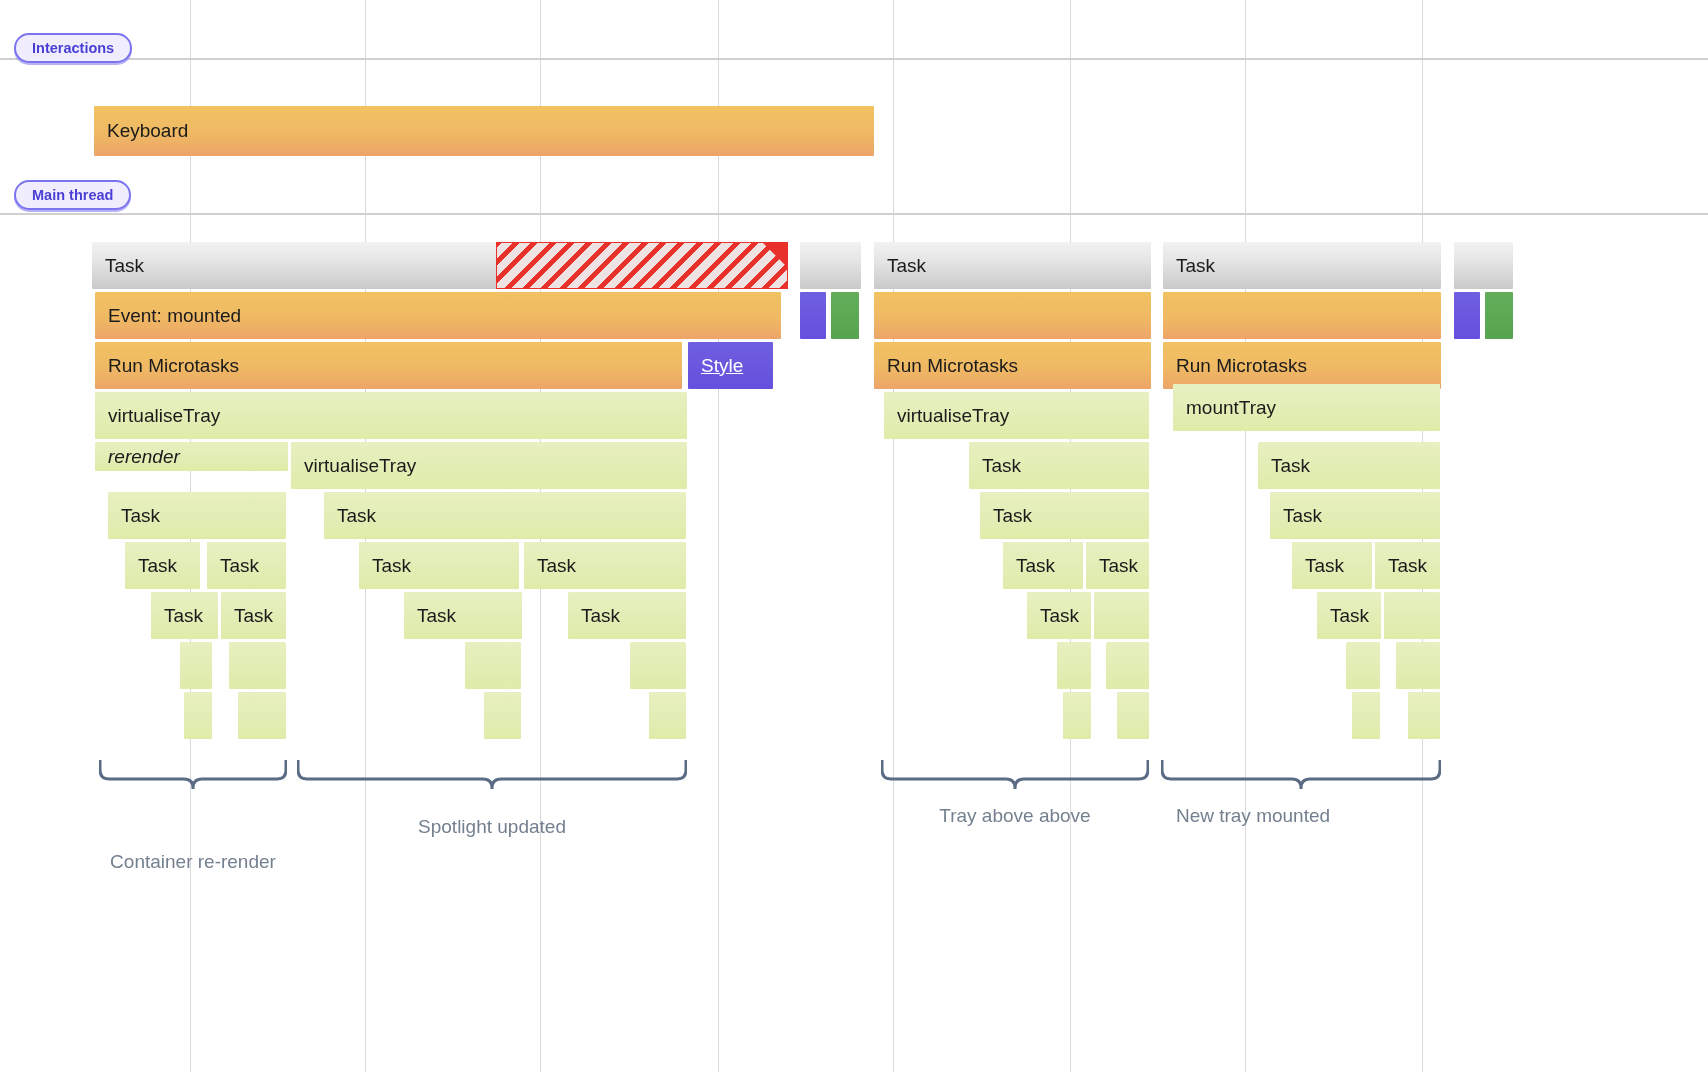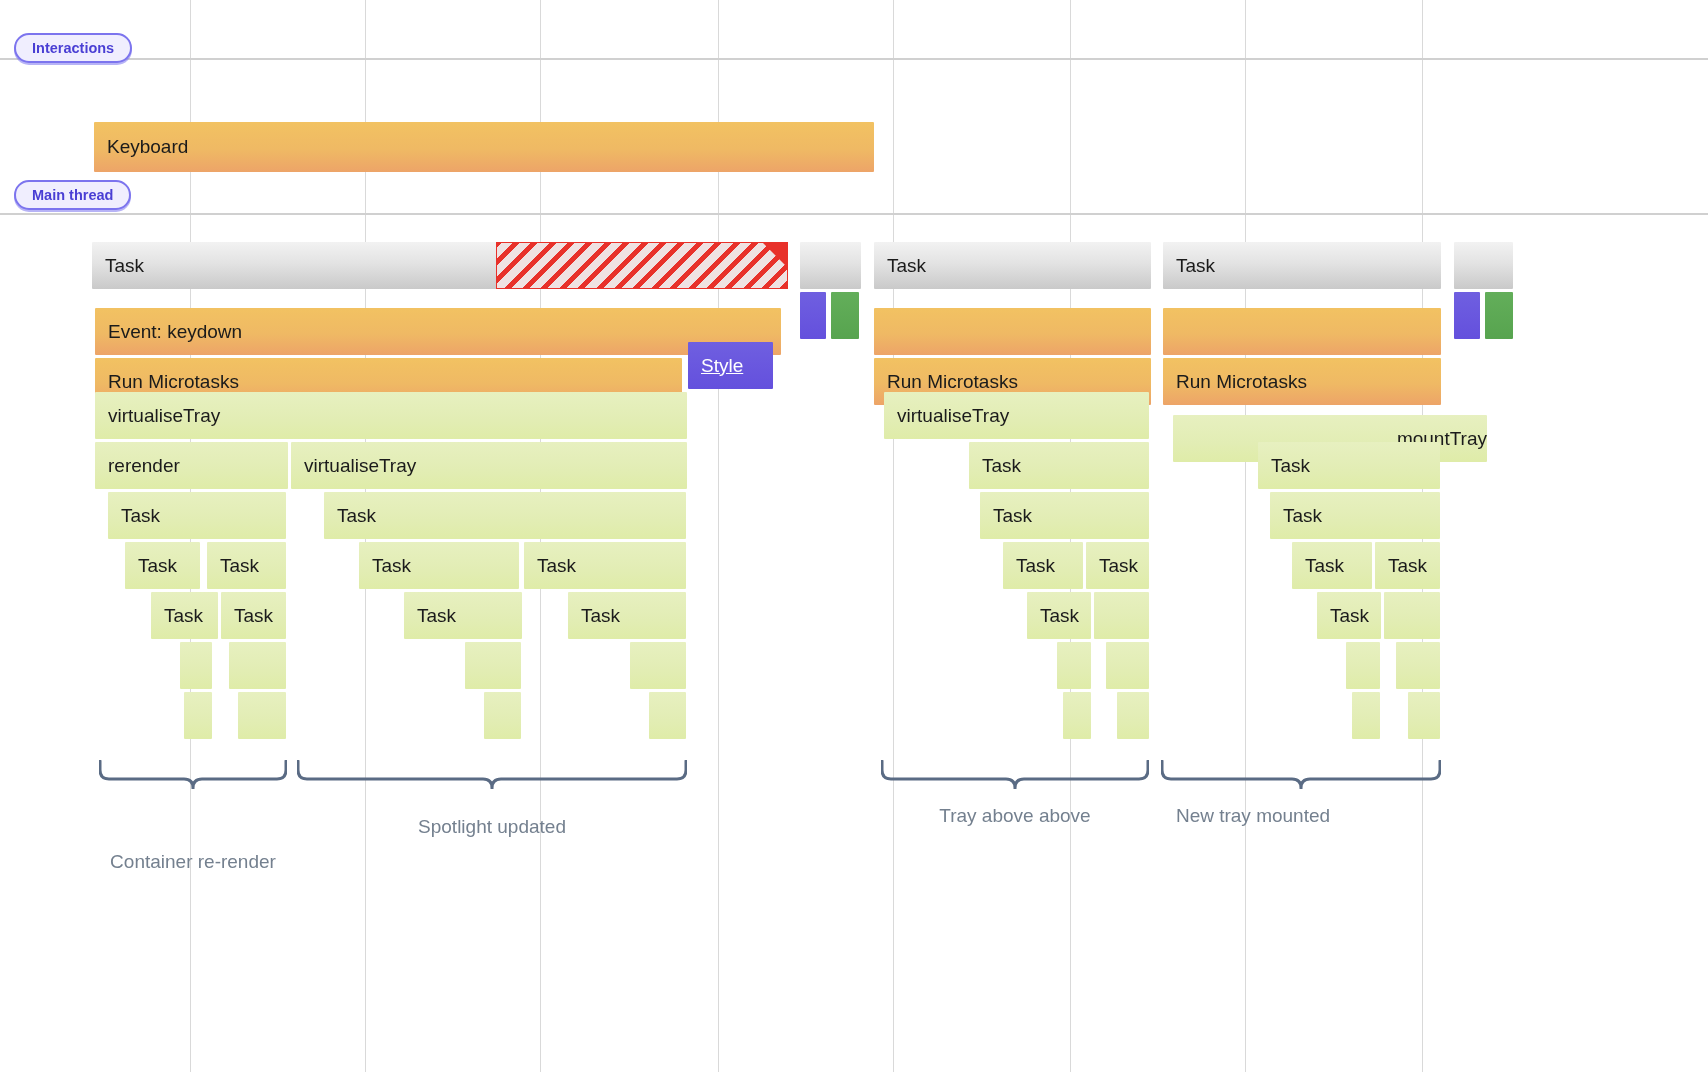--- a/index.html
+++ b/index.html
@@ -38,21 +38,21 @@
     box-sizing:border-box;
     display:flex;align-items:center;
     font-size:19px;
     color:#1b1b1b;
     white-space:nowrap;
     overflow:hidden;
     padding-left:13px;
     border-radius:1px;
   }
   .bar.grey{background:linear-gradient(180deg,#f2f2f2 0%,#e3e3e3 45%,#c9c9c9 100%);}
-  .bar.orange{background:linear-gradient(180deg,#f2c262 0%,#efb964 55%,#eda468 100%);margin-top:16px;}
+  .bar.orange{background:linear-gradient(180deg,#f2c262 0%,#efb964 55%,#eda468 100%);}
   .bar.green{background:linear-gradient(180deg,#e7f0c0 0%,#e2edb4 60%,#dfeca8 100%);}
   .bar.purple{background:linear-gradient(180deg,#6f5fe0 0%,#6450dd 100%);color:#ffffff;text-decoration:underline;}
   .bar.greenblock{background:linear-gradient(180deg,#63ae5a 0%,#57a44f 100%);}
   .bar.nolabel{padding-left:0;}
 
   
   .hatch{
     position:absolute;
     box-sizing:border-box;
     background-color:#efe2e2;
@@ -108,32 +108,32 @@
   </div>
 
   <div id="bars">
       <div class="bar orange" style="left: 94px; top: 106px; width: 780px; height: 50px;">
         <span>Keyboard</span>
       </div>
       <div class="bar grey" style="left: 92px; width: 696px; top: 242px; height: 47px;">
         <span>Task</span>
       </div>
       <div class="bar orange" style="left: 95px; width: 686px; top: 292px; height: 47px;">
-        <span>Event: keydown</span>
+        <span>Event: mounted</span>
       </div>
       <div class="bar orange" style="left: 95px; width: 587px; top: 342px; height: 47px;">
         <span>Run Microtasks</span>
       </div>
       <div class="bar purple" style="left: 688px; width: 85px; top: 342px; height: 47px; justify-content: flex-start;">
         <span>Style</span>
       </div>
       <div class="bar green" style="left: 95px; width: 592px; top: 392px; height: 47px;">
         <span>virtualiseTray</span>
       </div>
-      <div class="bar green" style="left: 95px; width: 193px; top: 442px; height: 47px;">
+      <div class="bar green" style="left: 95px; width: 193px; top: 442px; height: 29px; font-style: italic;">
         <span>rerender</span>
       </div>
       <div class="bar green" style="left: 291px; width: 396px; top: 442px; height: 47px;">
         <span>virtualiseTray</span>
       </div>
       <div class="bar green" style="left: 108px; width: 178px; top: 492px; height: 47px;">
         <span>Task</span>
       </div>
       <div class="bar green" style="left: 324px; width: 362px; top: 492px; height: 47px;">
         <span>Task</span>
@@ -203,21 +203,21 @@
       <div class="bar green nolabel" style="left: 1106px; width: 43px; top: 642px; height: 47px;"></div>
       <div class="bar green nolabel" style="left: 1063px; width: 28px; top: 692px; height: 47px;"></div>
       <div class="bar green nolabel" style="left: 1117px; width: 32px; top: 692px; height: 47px;"></div>
       <div class="bar grey" style="left: 1163px; width: 278px; top: 242px; height: 47px;">
         <span>Task</span>
       </div>
       <div class="bar orange nolabel" style="left: 1163px; width: 278px; top: 292px; height: 47px;"></div>
       <div class="bar orange" style="left: 1163px; width: 278px; top: 342px; height: 47px;">
         <span>Run Microtasks</span>
       </div>
-      <div class="bar green" style="left: 1173px; width: 314px; top: 415px; height: 47px; justify-content: flex-end;">
+      <div class="bar green" style="left: 1173px; width: 267px; top: 384px; height: 47px;">
         <span>mountTray</span>
       </div>
       <div class="bar green" style="left: 1258px; width: 182px; top: 442px; height: 47px;">
         <span>Task</span>
       </div>
       <div class="bar green" style="left: 1270px; width: 170px; top: 492px; height: 47px;">
         <span>Task</span>
       </div>
       <div class="bar green" style="left: 1292px; width: 80px; top: 542px; height: 47px;">
         <span>Task</span>

